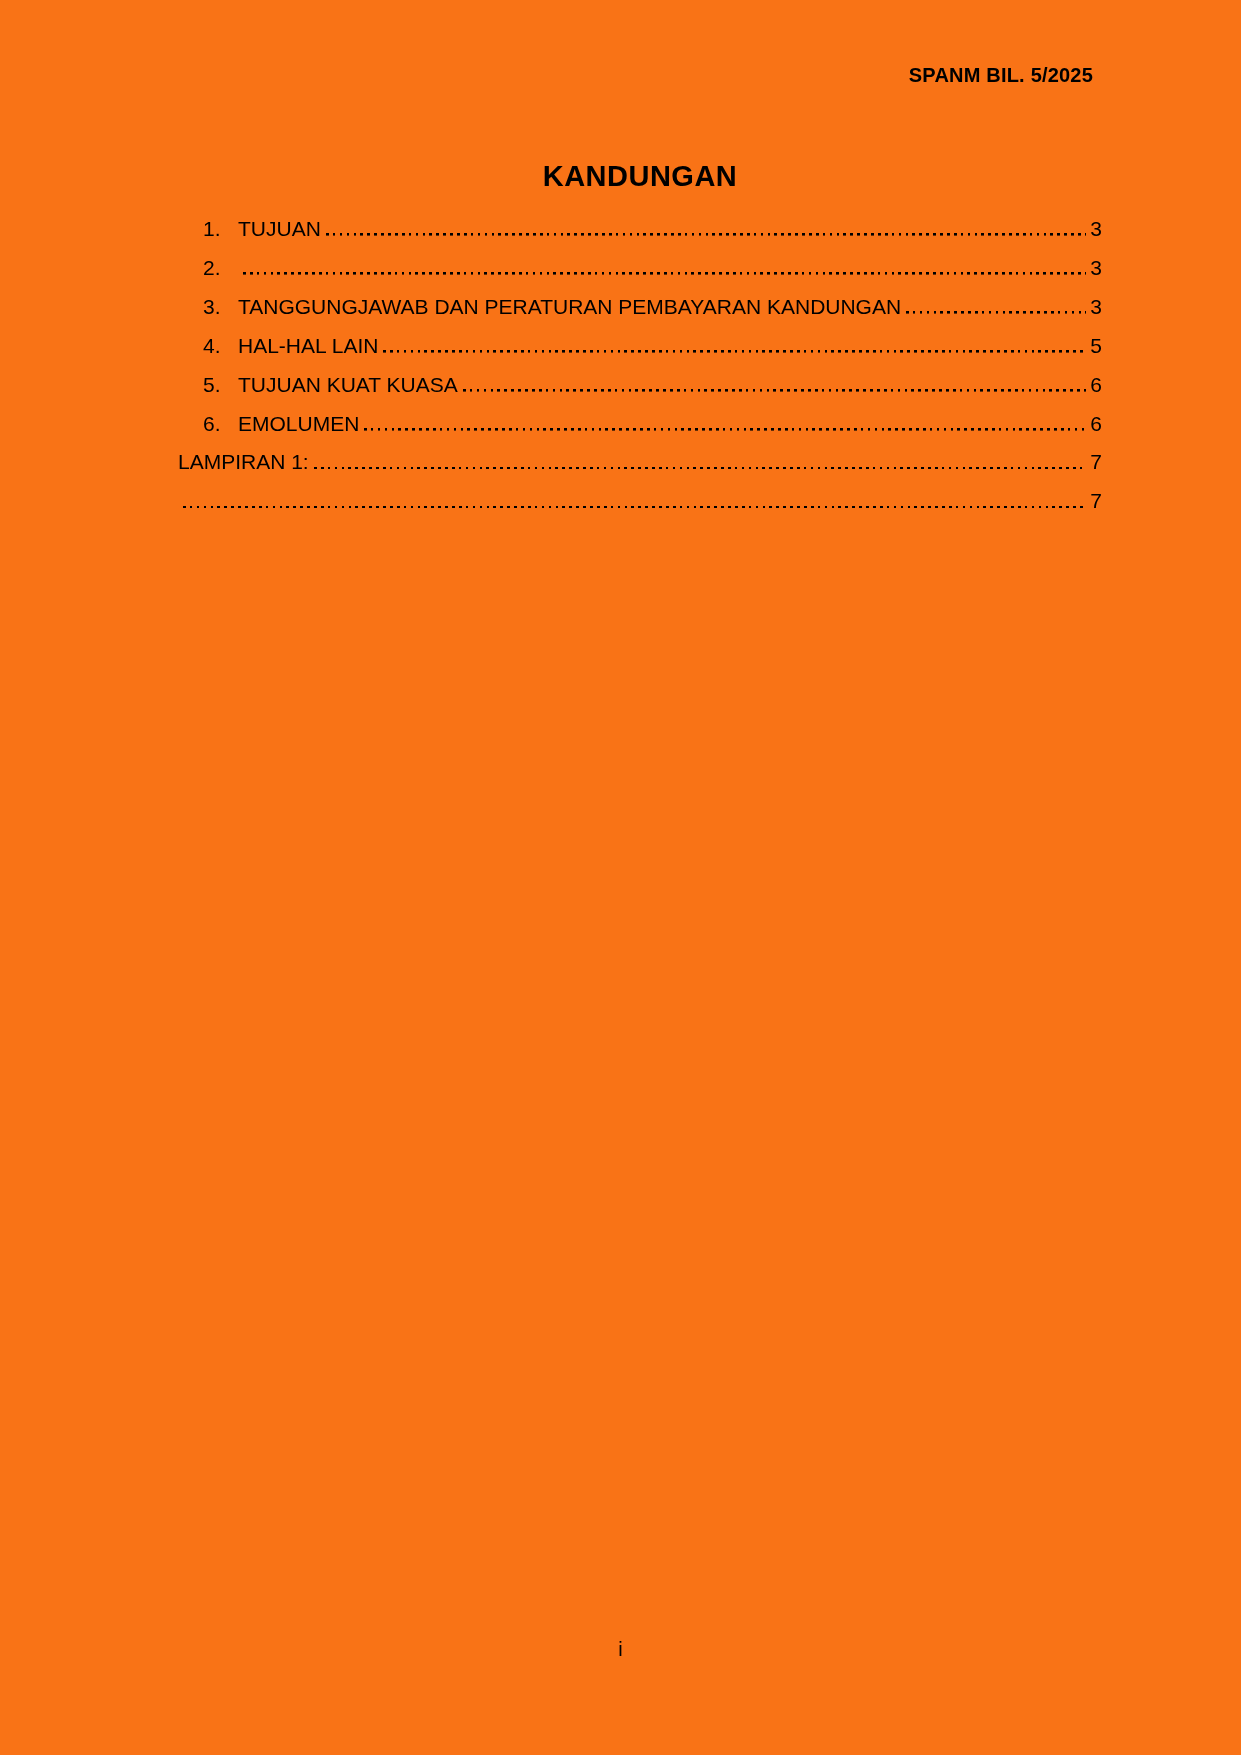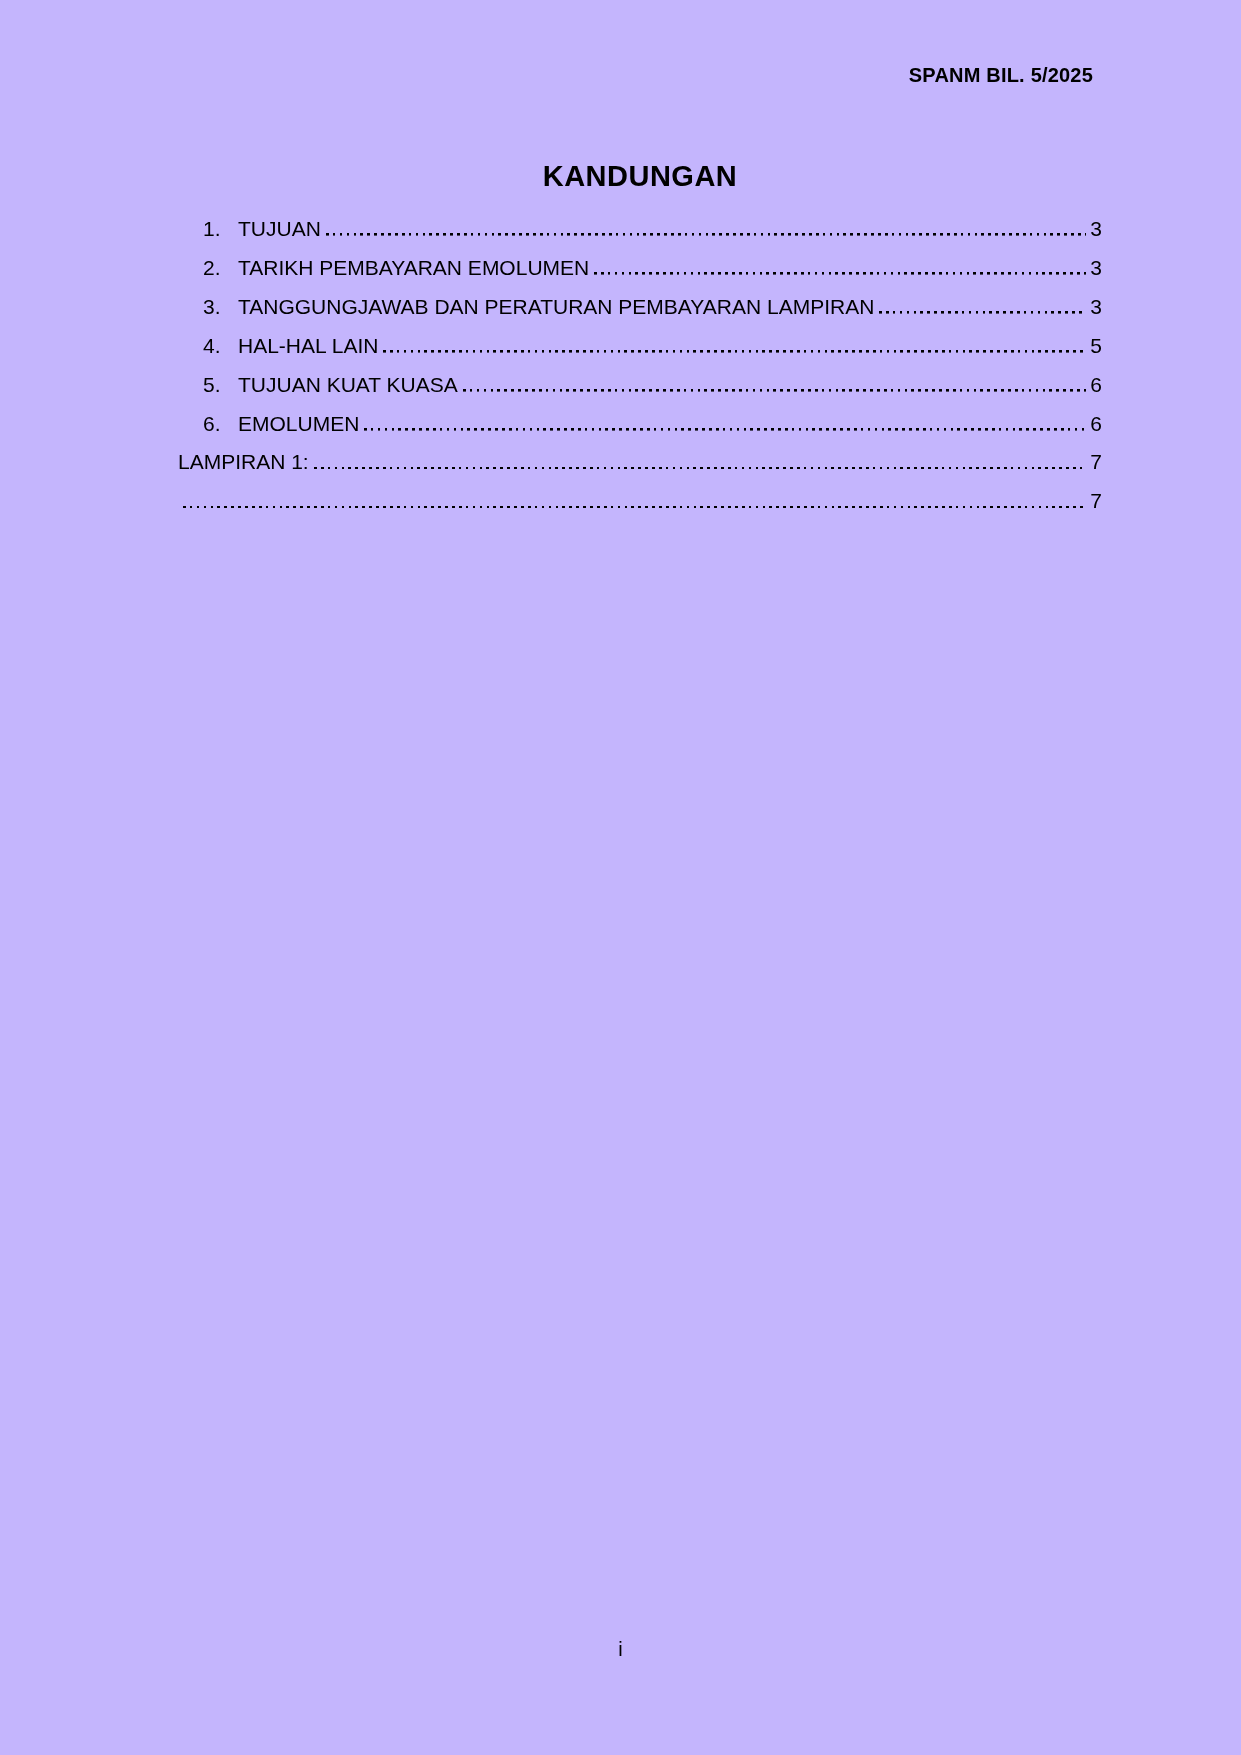--- a/index.html
+++ b/index.html
@@ -4,21 +4,21 @@
 <style>
   html, body {
     margin: 0;
     padding: 0;
     background: #ffffff;
   }
   .page {
     position: relative;
     width: 1241px;
     height: 1755px;
-    background: #c4b5fd;
+    background: #f97316;
     color: #000000;
     font-family: "Liberation Sans", sans-serif;
     overflow: hidden;
   }
   .doc-ref {
     position: absolute;
     top: 64px;
     right: 148px;
     font-size: 20px;
     font-weight: bold;
@@ -94,28 +94,27 @@
 
     <div class="toc-row">
       <span class="toc-num">1.</span>
       <span class="toc-label">TUJUAN</span>
       <span class="leader"></span>
       <span class="toc-page">3</span>
     </div>
 
     <div class="toc-row">
       <span class="toc-num">2.</span>
-      <span class="toc-label">TARIKH PEMBAYARAN EMOLUMEN</span>
       <span class="leader"></span>
       <span class="toc-page">3</span>
     </div>
 
     <div class="toc-row">
       <span class="toc-num">3.</span>
-      <span class="toc-label">TANGGUNGJAWAB DAN PERATURAN PEMBAYARAN LAMPIRAN</span>
+      <span class="toc-label">TANGGUNGJAWAB DAN PERATURAN PEMBAYARAN KANDUNGAN</span>
       <span class="leader"></span>
       <span class="toc-page">3</span>
     </div>
 
     <div class="toc-row">
       <span class="toc-num">4.</span>
       <span class="toc-label">HAL-HAL LAIN</span>
       <span class="leader"></span>
       <span class="toc-page">5</span>
     </div>

